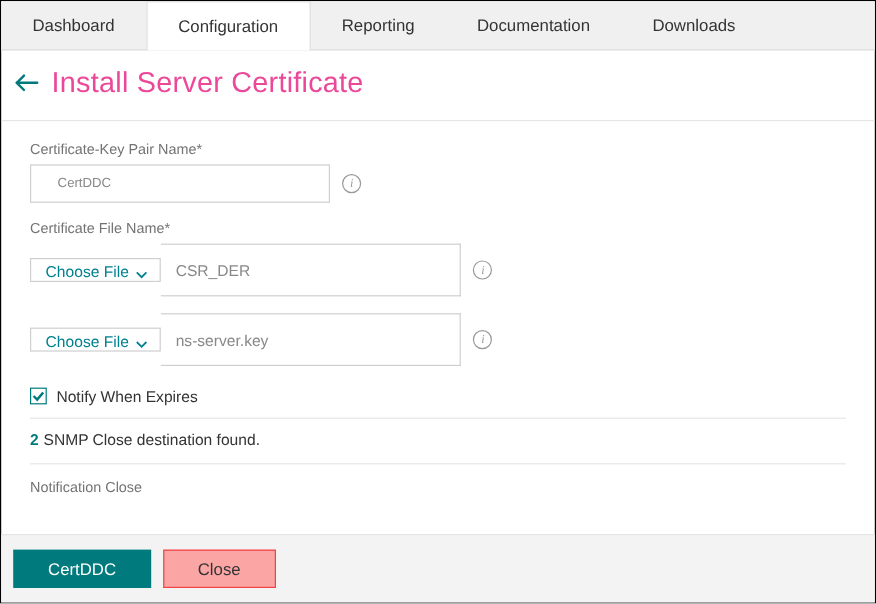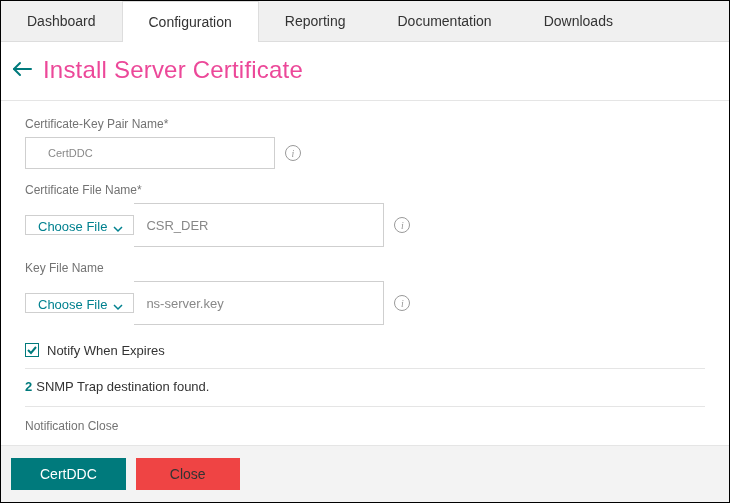--- a/index.html
+++ b/index.html
@@ -31,21 +31,21 @@
   .checkbox { width: 14px; height: 14px; border: 1px solid #007a7c; margin-right: 8px; display: inline-flex; align-items: center; justify-content: center; cursor: pointer; }
   .checkbox.checked svg { display: block; }
   .checkbox svg { display: none; }
 
   .status-row { padding: 10px 0 12px 0; border-bottom: 1px solid #e5e5e5; font-size: 13px; }
   .status-count { color: #007a7c; font-weight: 600; margin-right: 4px; }
 
   .footer { background: #f3f3f3; border-top: 1px solid #e5e5e5; padding: 12px 10px; display: flex; gap: 10px; }
   .btn { height: 32px; padding: 0 28px; font-size: 14px; cursor: pointer; border: 1px solid transparent; display: inline-flex; align-items: center; justify-content: center; }
   .btn-primary { background: #007a7c; color: #fff; }
-  .btn-secondary { background: #ef4444; color: #333; border: 6px solid #ef4444; }
+  .btn-secondary { background: #fca5a5; color: #333; border: 1px solid #ef4444; }
 </style>
 </head>
 <body>
 
 <div class="frame">
 
   <div class="tabs">
     <div class="tab">Dashboard</div>
     <div class="tab active">Configuration</div>
     <div class="tab">Reporting</div>
@@ -85,21 +85,20 @@
                 </svg>
             </span>
           </div>
           <div class="file-name">CSR_DER</div>
         </div>
         <span class="info-icon">i</span>
       </div>
     </div>
 
     <div class="field">
-      <label class="label">Key File Name</label>
       <div class="row">
         <div class="file-group">
           <div class="choose-btn">
             <span>Choose File</span>
             <span class="chev">
               <svg width="10" height="10" viewBox="0 0 10 10" fill="none" stroke="#00818f" stroke-width="1.5">
                   <path d="M1 3l4 4 4-4"></path>
                 </svg>
             </span>
           </div>
@@ -112,21 +111,21 @@
     <div class="checkbox-row">
       <span class="checkbox checked">
         <svg width="10" height="10" viewBox="0 0 10 10" fill="none" stroke="#007a7c" stroke-width="2">
             <path d="M1 5l3 3 5-6"></path>
           </svg>
       </span>
       <span>Notify When Expires</span>
     </div>
 
     <div class="status-row">
-      <span class="status-count">2</span><span>SNMP Trap destination found.</span>
+      <span class="status-count">2</span><span>SNMP Close destination found.</span>
     </div>
 
     <div class="field" style="margin-top:12px;">
       <label class="label">Notification Close</label>
     </div>
 
   </div>
 
   <div class="footer">
     <button class="btn btn-primary">CertDDC</button>

